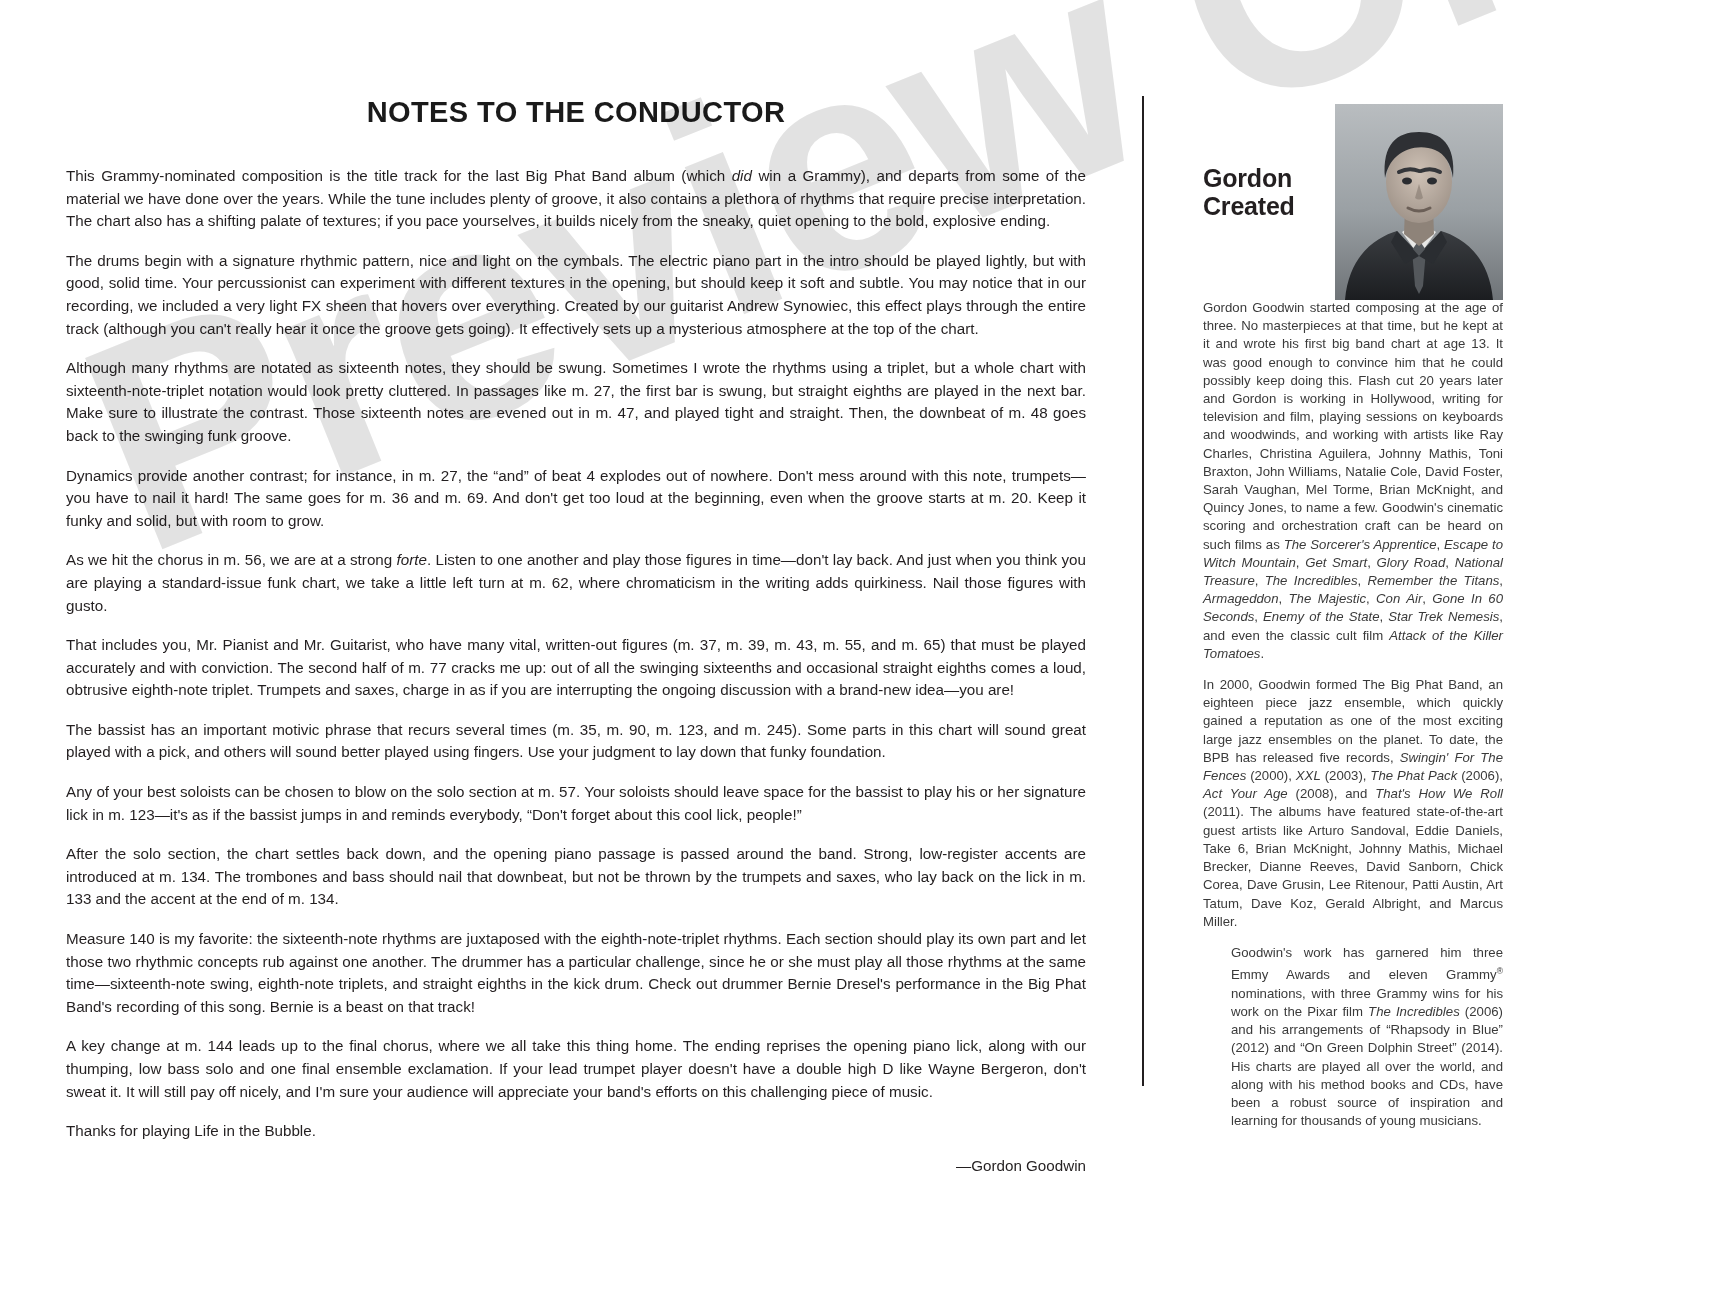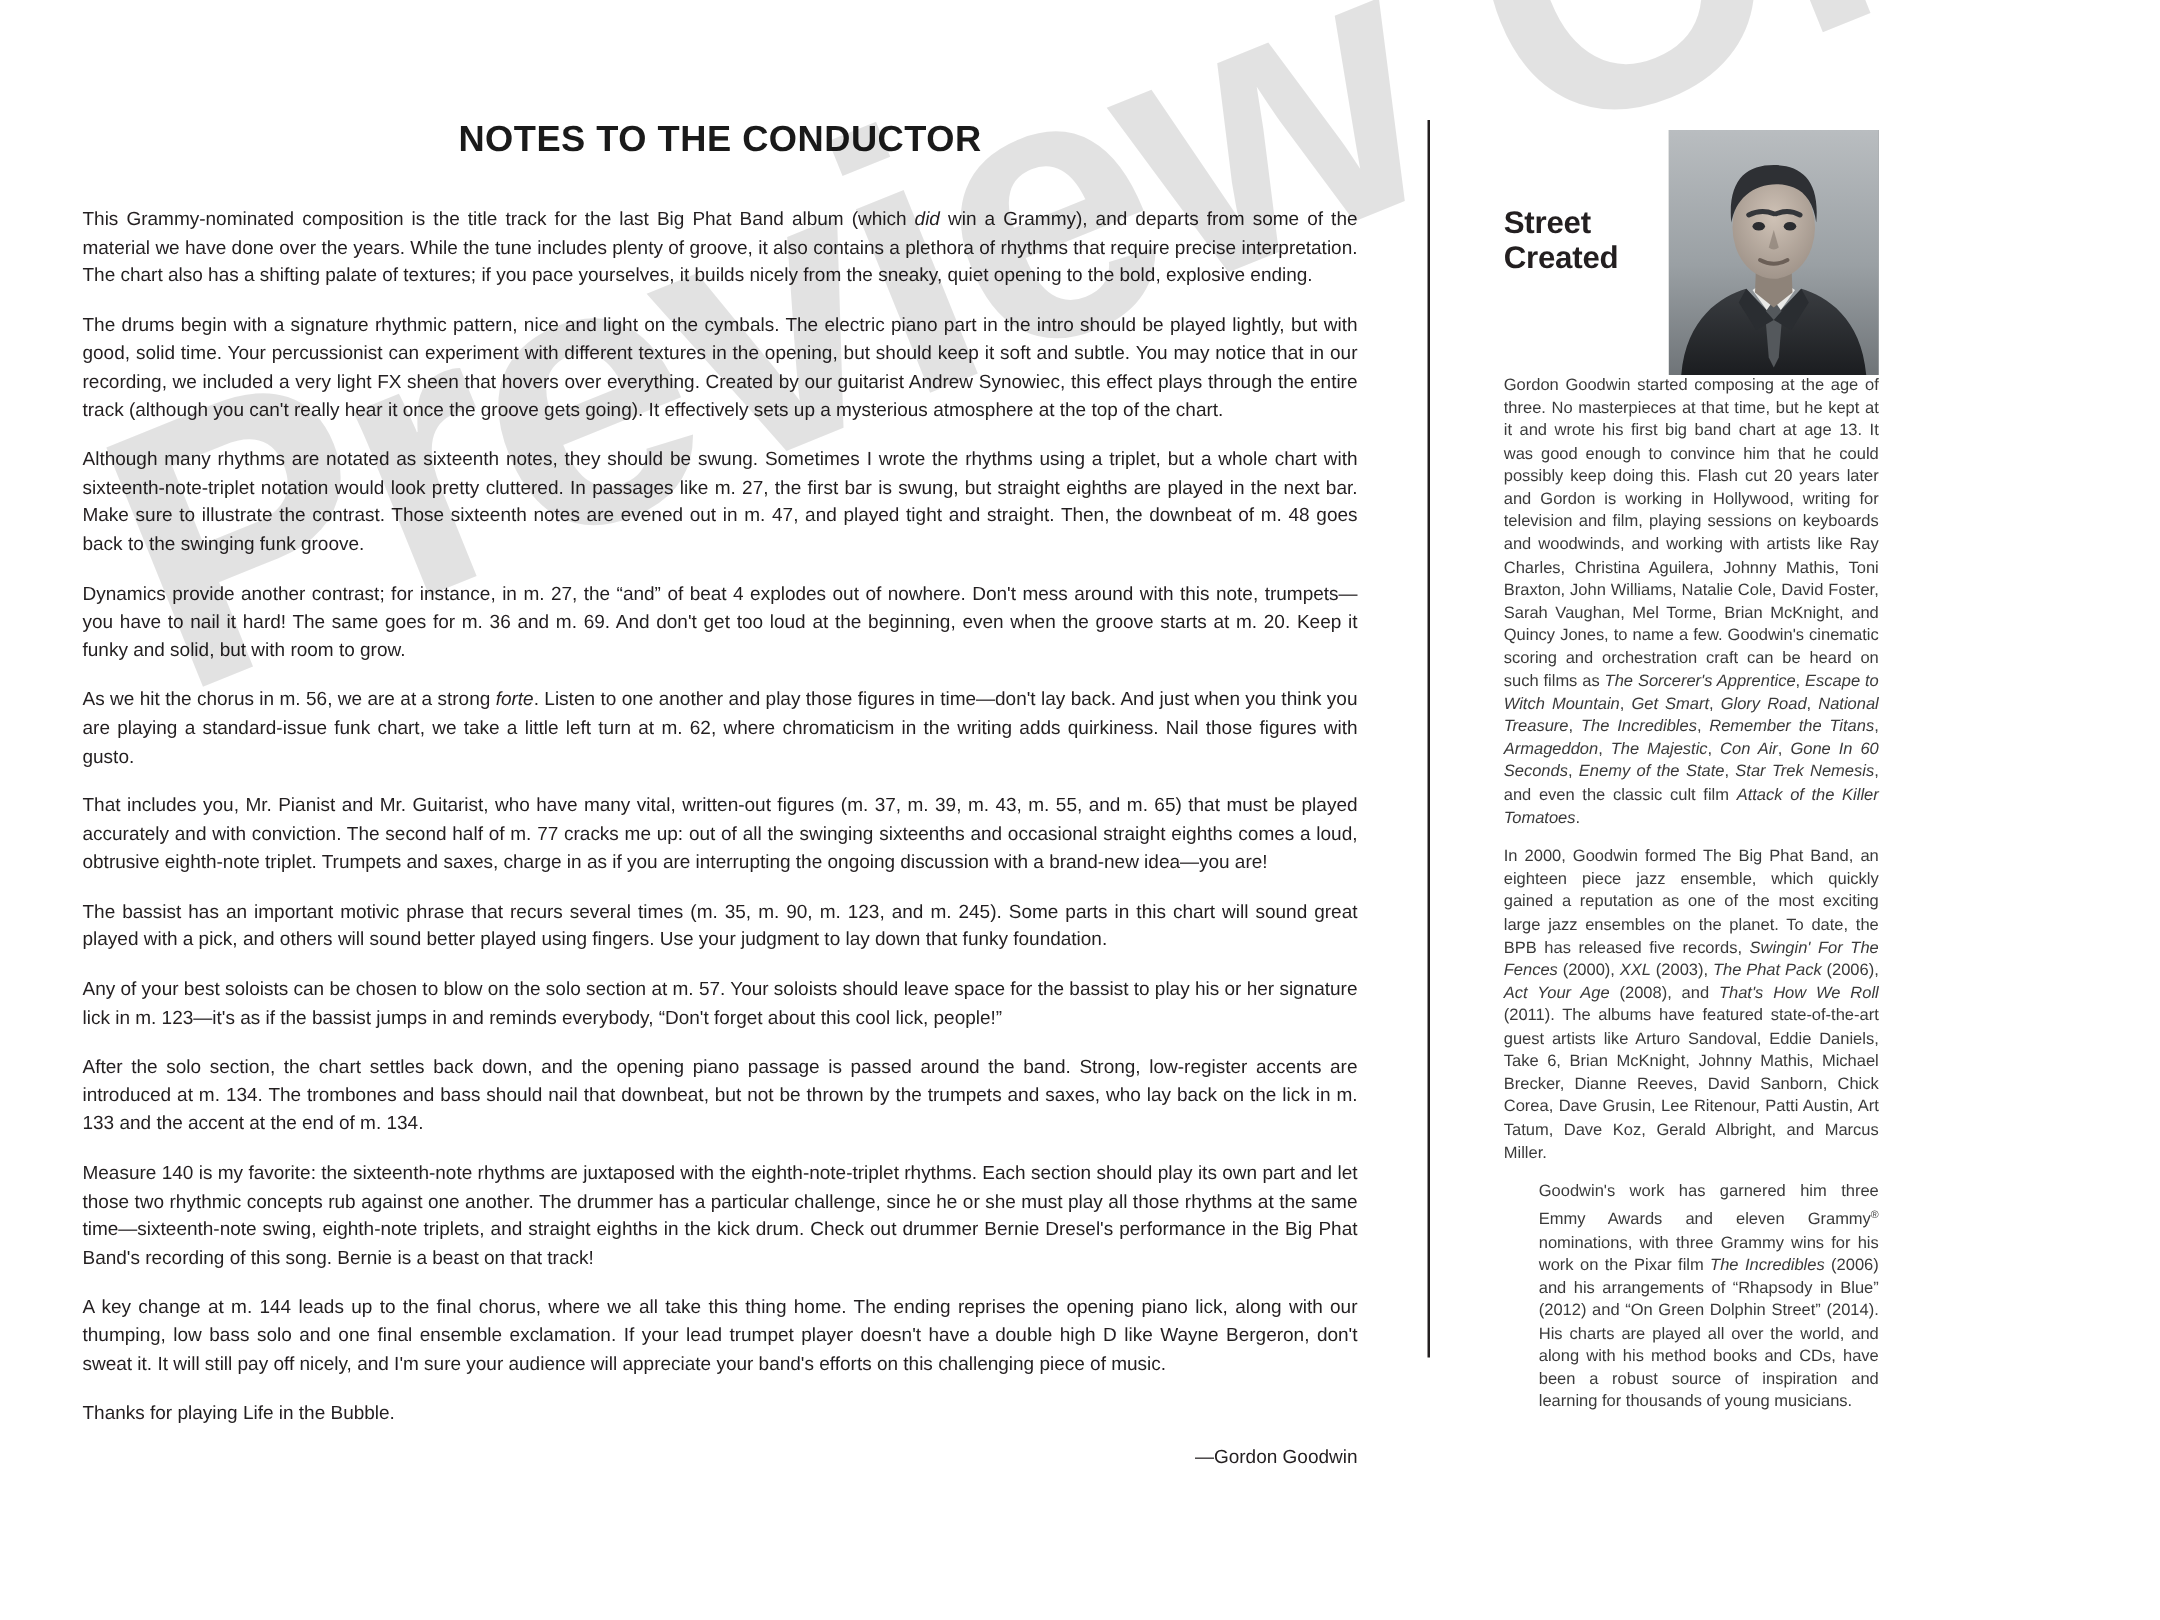--- a/index.html
+++ b/index.html
@@ -198,21 +198,21 @@
 
           <path d="M84 80 L80 94 q4 3 8 0 Z" fill="#8b8076" opacity="0.7"></path>
 
           <path d="M73 104 q11 6 22 0" stroke="#6b5f57" stroke-width="3" fill="none" stroke-linecap="round"></path>
 
           <path d="M62 127 L84 152 L70 160 L56 138 Z" fill="#2a2d31"></path>
           <path d="M106 127 L84 152 L98 160 L112 138 Z" fill="#2a2d31"></path>
         </svg>
       </div>
       <div id="bio-name">
-        <span>Street</span><br>
+        <span>Gordon</span><br>
         <span>Created</span>
       </div>
     </div>
     <div id="bio-body">
         <p class="bio-p">Gordon Goodwin started composing at the age of three. No masterpieces at that time, but he kept at it and wrote his first big band chart at age 13. It was good enough to convince him that he could possibly keep doing this. Flash cut 20 years later and Gordon is working in Hollywood, writing for television and film, playing sessions on keyboards and woodwinds, and working with artists like Ray Charles, Christina Aguilera, Johnny Mathis, Toni Braxton, John Williams, Natalie Cole, David Foster, Sarah Vaughan, Mel Torme, Brian McKnight, and Quincy Jones, to name a few. Goodwin's cinematic scoring and orchestration craft can be heard on such films as <i>The Sorcerer's Apprentice</i>, <i>Escape to Witch Mountain</i>, <i>Get Smart</i>, <i>Glory Road</i>, <i>National Treasure</i>, <i>The Incredibles</i>, <i>Remember the Titans</i>, <i>Armageddon</i>, <i>The Majestic</i>, <i>Con Air</i>, <i>Gone In 60 Seconds</i>, <i>Enemy of the State</i>, <i>Star Trek Nemesis</i>, and even the classic cult film <i>Attack of the Killer Tomatoes</i>.</p>
         <p class="bio-p">In 2000, Goodwin formed The Big Phat Band, an eighteen piece jazz ensemble, which quickly gained a reputation as one of the most exciting large jazz ensembles on the planet. To date, the BPB has released five records, <i>Swingin' For The Fences</i> (2000), <i>XXL</i> (2003), <i>The Phat Pack</i> (2006), <i>Act Your Age</i> (2008), and <i>That's How We Roll</i> (2011). The albums have featured state-of-the-art guest artists like Arturo Sandoval, Eddie Daniels, Take 6, Brian McKnight, Johnny Mathis, Michael Brecker, Dianne Reeves, David Sanborn, Chick Corea, Dave Grusin, Lee Ritenour, Patti Austin, Art Tatum, Dave Koz, Gerald Albright, and Marcus Miller.</p>
         <p class="bio-p">Goodwin's work has garnered him three Emmy Awards and eleven Grammy<sup>®</sup> nominations, with three Grammy wins for his work on the Pixar film <i>The Incredibles</i> (2006) and his arrangements of “Rhapsody in Blue” (2012) and “On Green Dolphin Street” (2014). His charts are played all over the world, and along with his method books and CDs, have been a robust source of inspiration and learning for thousands of young musicians.</p>
       </div>
   </div>
 

